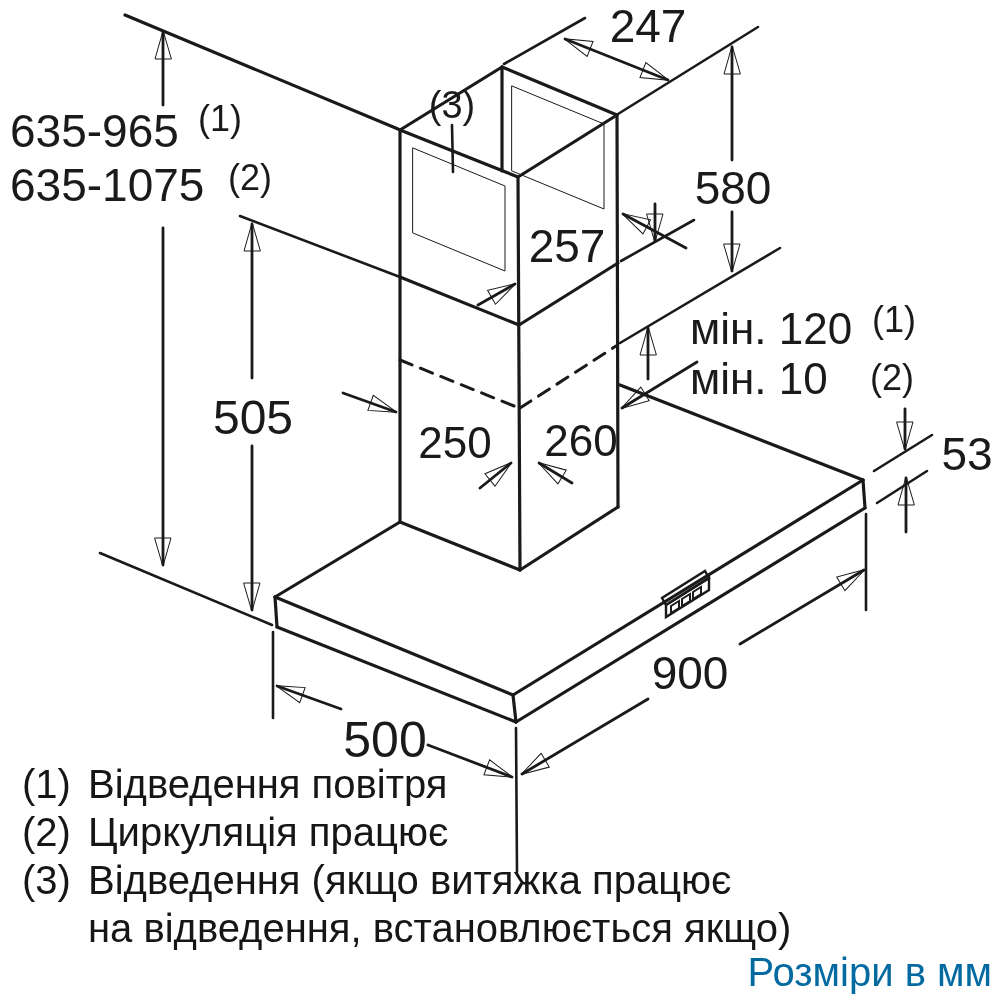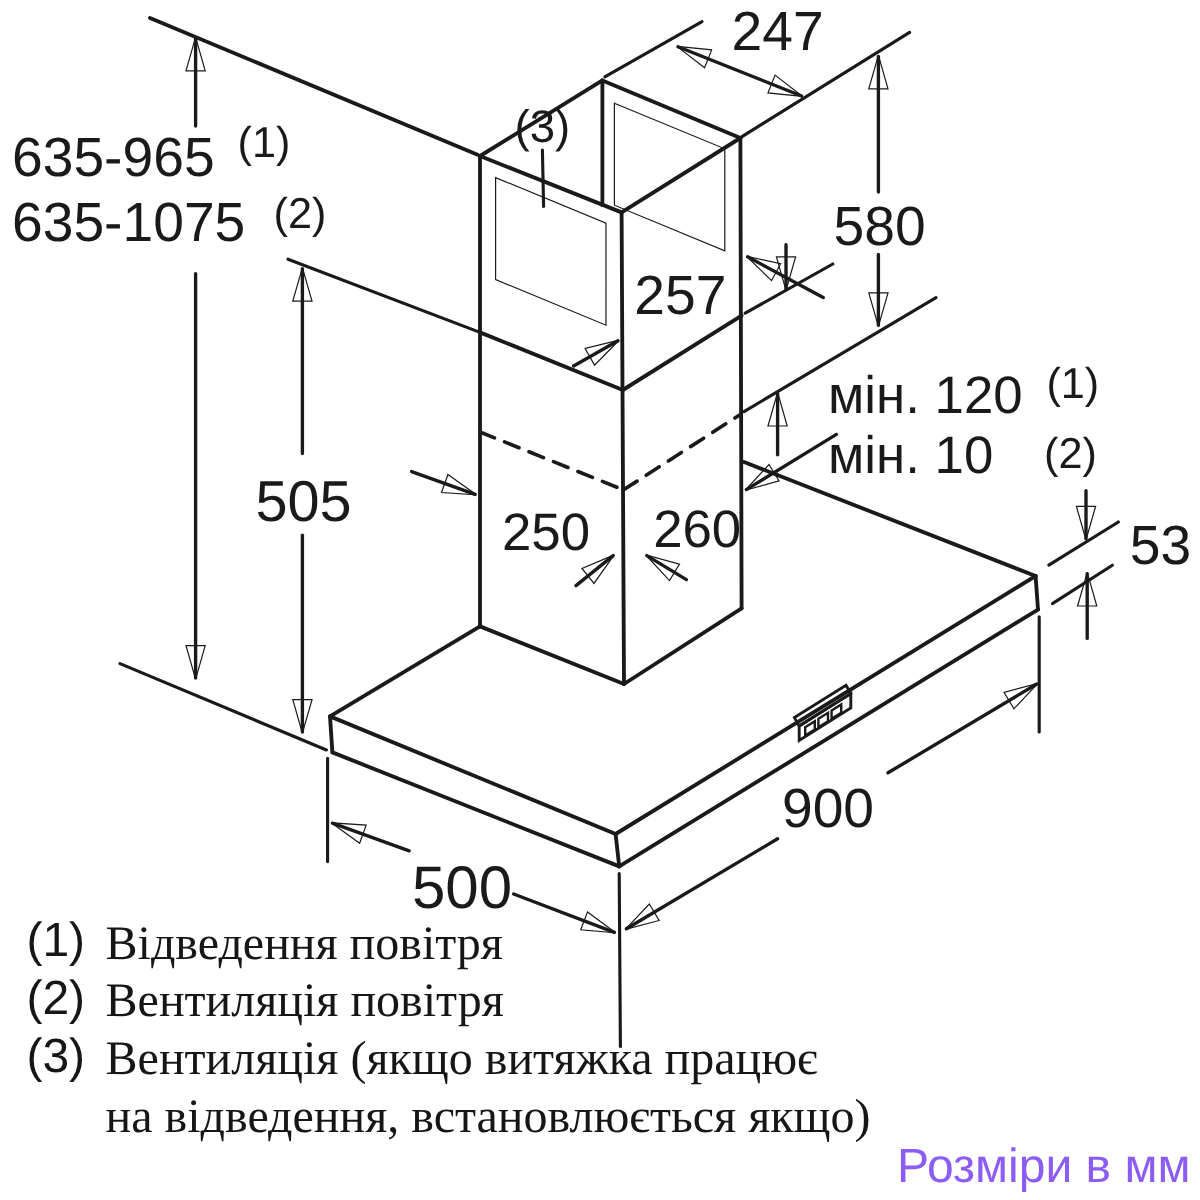--- a/index.html
+++ b/index.html
@@ -38,27 +38,27 @@
   .panel-btn { fill: #ffffff; stroke: #1a1a1a; stroke-width: 2px; }
   .legend-row {
     position: absolute;
     left: 0;
     width: 1000px;
     font-size: 40px;
     color: #161616;
     white-space: nowrap;
   }
   .legend-num { position: absolute; left: 22px; }
-  .legend-text { position: absolute; left: 88px; font-family: Liberation Serif, serif; }
+  .legend-text { position: absolute; left: 88px; }
   .units-note {
     position: absolute;
     right: 8px;
     top: 950px;
     font-size: 40px;
-    color: #8b5cf6;
+    color: #0369a1;
   }
 </style>
 </head>
 <body>
 
 <div id="stage">
 
   <svg id="drawing" width="1000" height="1000" viewBox="0 0 1000 1000">
     <defs>
       <marker id="arr" viewBox="0 0 30 18" refX="29" refY="9" markerWidth="30" markerHeight="18" markerUnits="userSpaceOnUse" orient="auto-start-reverse">
@@ -170,25 +170,25 @@
     </g>
   </svg>
 
   <div>
     <div class="legend-row" style="top:762px">
       <span class="legend-num">(1)</span>
       <span class="legend-text">Відведення повітря</span>
     </div>
     <div class="legend-row" style="top:810px">
       <span class="legend-num">(2)</span>
-      <span class="legend-text">Вентиляція повітря</span>
+      <span class="legend-text">Циркуляція працює</span>
     </div>
     <div class="legend-row" style="top:858px">
       <span class="legend-num">(3)</span>
-      <span class="legend-text">Вентиляція (якщо витяжка працює</span>
+      <span class="legend-text">Відведення (якщо витяжка працює</span>
     </div>
     <div class="legend-row" style="top:906px">
       <span class="legend-num"></span>
       <span class="legend-text">на відведення, встановлюється якщо)</span>
     </div>
     <div class="units-note">Розміри в мм</div>
   </div>
 
 </div>
 

